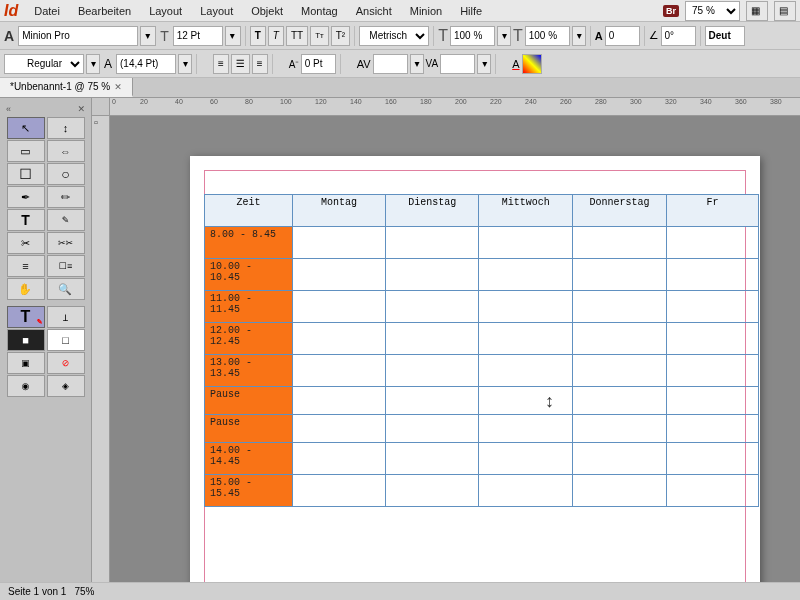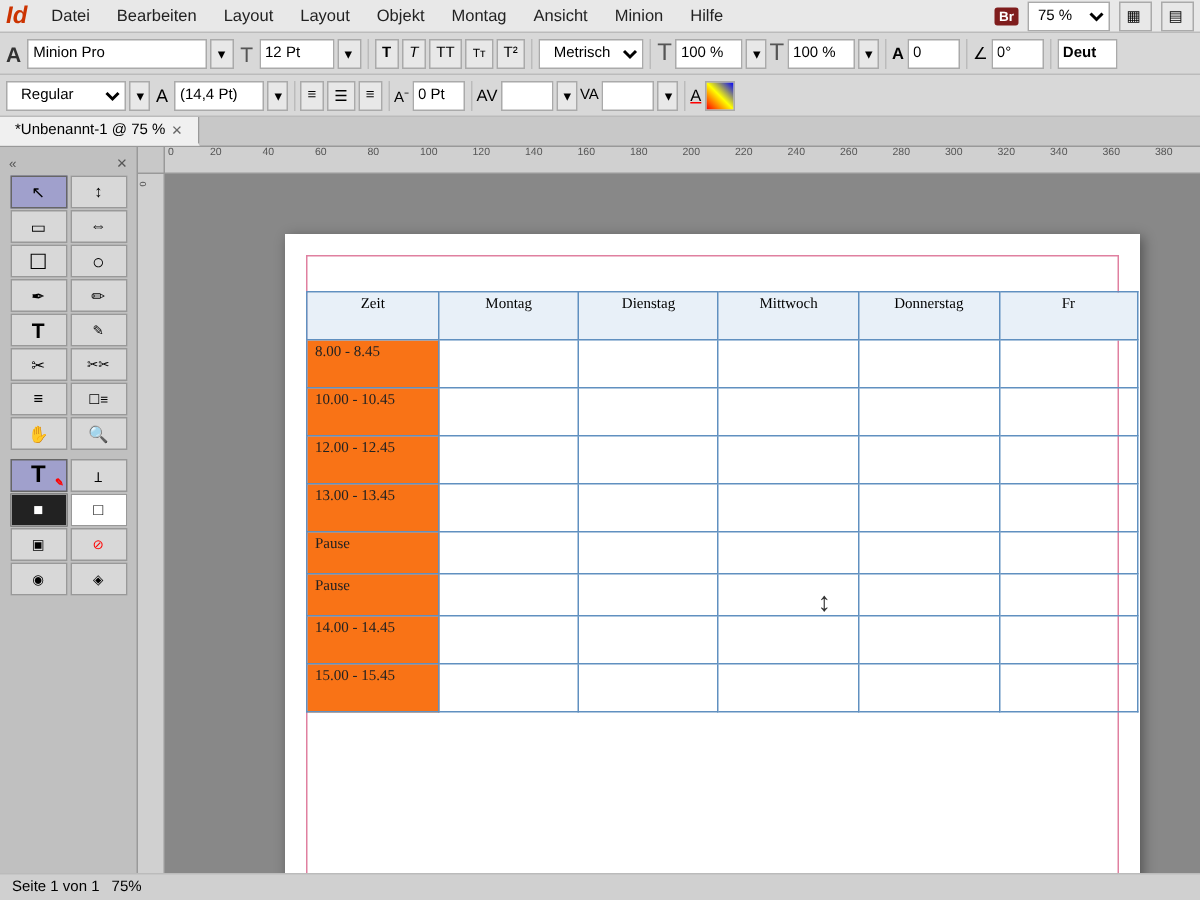--- a/index.html
+++ b/index.html
@@ -60,20 +60,21 @@
       display: flex;
       align-items: center;
     }
     .tb-select {
       background: #fff;
       border: 1px solid #aaa;
       font-size: 10px;
       height: 20px;
       padding: 0 5px;
       cursor: pointer;
+      text-align: right;
     }
     .tb-input {
       background: #fff;
       border: 1px solid #aaa;
       font-size: 10px;
       height: 20px;
       padding: 0 3px;
     }
     .font-name-input {
       width: 120px;
@@ -215,21 +216,21 @@
       border: 1px solid #e080a0;
     }
 
     
     #schedule-table {
       position: absolute;
       top: 38px;
       left: 14px;
       right: 1px;
       border-collapse: collapse;
-      font-family: Liberation Serif, serif;
+      font-family: Liberation Mono, monospace;
       font-size: 10px;
       padding-left: 28px;
     }
     #schedule-table th, #schedule-table td {
       border: 1px solid #6090c0;
       padding: 2px 5px;
       vertical-align: top;
       height: 32px;
     }
     #schedule-table th {
@@ -262,21 +263,21 @@
     }
 
     
     .toolbar2 {
       background: #d8d8d8;
       height: 28px;
       display: flex;
       align-items: center;
       border-bottom: 1px solid #bbb;
       padding: 0 4px;
-      gap: 3px;
+      gap: 16px;
     }
 
     .ruler-label {
       font-size: 7px;
       color: #555;
       position: absolute;
     }
 
     .zoom-select {
       background: #fff;
@@ -524,20 +525,28 @@
               </tr>
               <tr>
                 <td class="time-col">10.00 - 10.45</td>
                 <td class="data-col"></td>
                 <td class="data-col"></td>
                 <td class="data-col"></td>
                 <td class="data-col"></td>
                 <td class="data-col"></td>
               </tr>
               <tr>
+                <td class="time-col">11.00 - 11.45</td>
+                <td class="data-col"></td>
+                <td class="data-col"></td>
+                <td class="data-col"></td>
+                <td class="data-col"></td>
+                <td class="data-col"></td>
+              </tr>
+              <tr>
                 <td class="time-col">12.00 - 12.45</td>
                 <td class="data-col"></td>
                 <td class="data-col"></td>
                 <td class="data-col"></td>
                 <td class="data-col"></td>
                 <td class="data-col"></td>
               </tr>
               <tr>
                 <td class="time-col">13.00 - 13.45</td>
                 <td class="data-col"></td>

